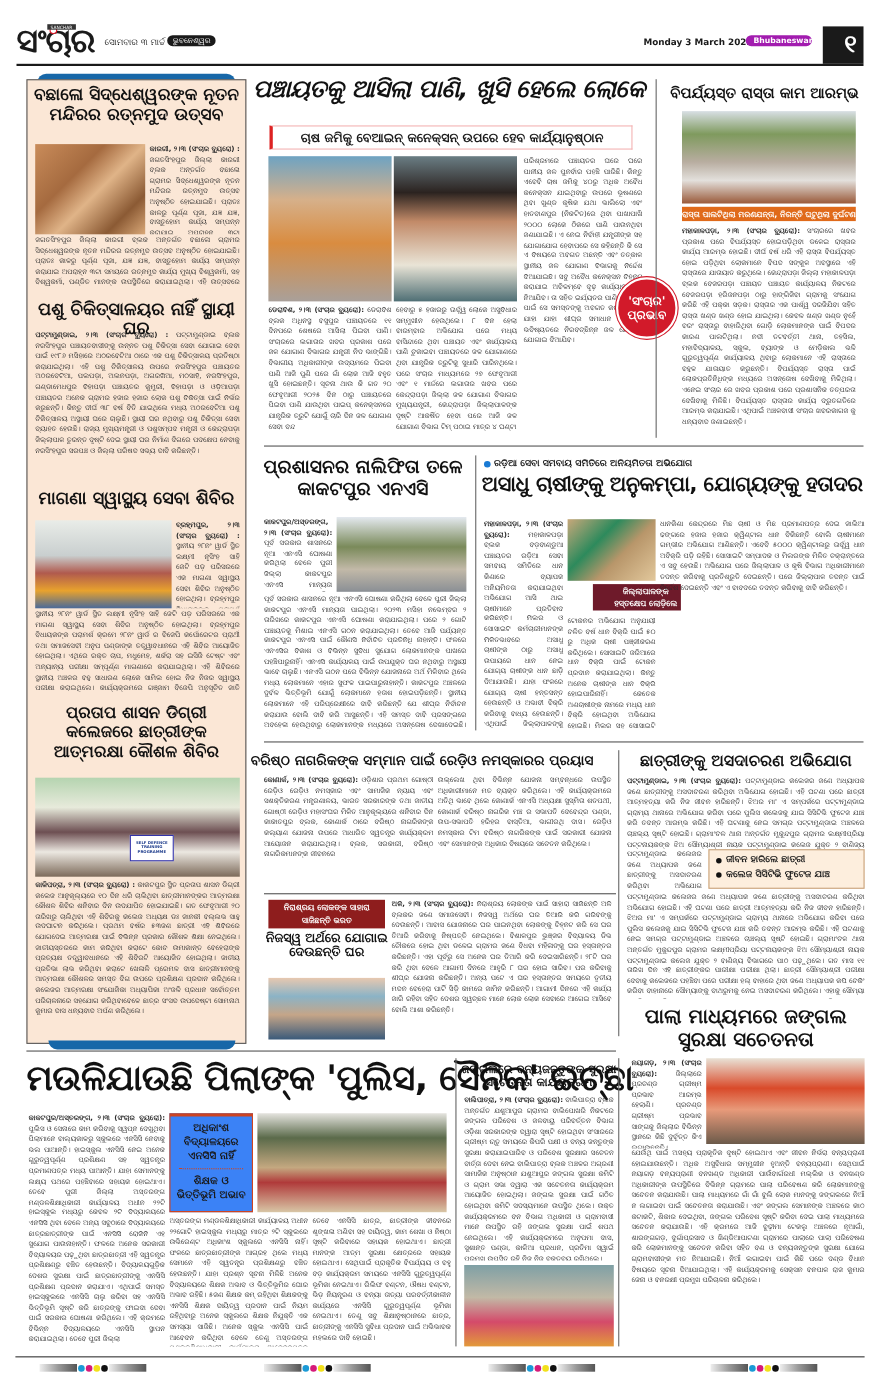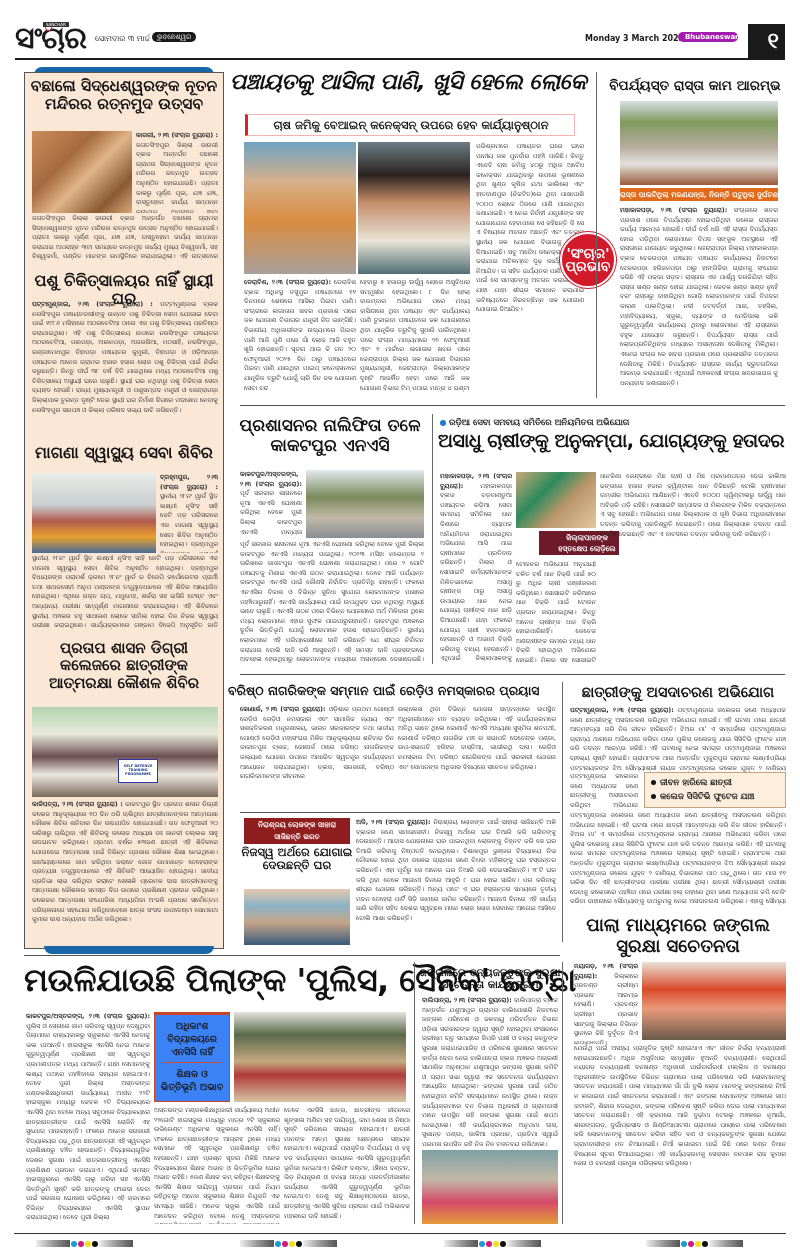--- a/index.html
+++ b/index.html
@@ -99,21 +99,21 @@
 </div>
 <div class="abs body" style="left:32px;top:800px;width:186px;height:132px;"><span class="dl">କାଳିପତ୍ରା, ୨।୩ (ସଂଚାର ବ୍ୟୁରୋ) :</span> <span>କାକଟପୁର ସ୍ଥିତ ପ୍ରତାପ ଶାସନ ଡିଗ୍ରୀ କଲେଜ ଆନୁକୂଲ୍ୟରେ ୧୦ ଦିନ ଧରି ଚାଲିଥିବା ଛାତ୍ରୀମାନଙ୍କର ଆତ୍ମରକ୍ଷା କୌଶଳ ଶିବିର ଶନିବାର ଦିନ ଉଦଯାପିତ ହୋଇଯାଇଛି। ଗତ ଫେବୃଆରୀ ୨୦ ତାରିଖରୁ ଚାଲିଥିବା ଏହି ଶିବିରକୁ କଲେଜ ଅଧ୍ୟକ୍ଷ ଡଃ ଜାନକୀ ବଲ୍ଲଭ ସାହୁ ଉଦଘାଟନ କରିଥିଲେ। ପ୍ରଥମ ବର୍ଷର ୫୩ଜଣ ଛାତ୍ରୀ ଏହି ଶିବିରରେ ଯୋଗଦେଇ ଆତ୍ମରକ୍ଷା ପାଇଁ ବିଭିନ୍ନ ପ୍ରକାର କୌଶଳ ଶିକ୍ଷା ନେଇଥିଲେ। ଜାତୀୟସ୍ତରରେ କାମ କରିଥିବା କରାଟେ କୋଚ ଉମାକାନ୍ତ ବେହେରାଙ୍କ ପ୍ରତ୍ୟକ୍ଷ ତତ୍ତ୍ୱାବଧାନରେ ଏହି ଶିବିରଟି ଆୟୋଜିତ ହୋଇଥିଲା। ଜାତୀୟ ପ୍ରତିଭା ଲାଭ କରିଥିବା କରାଟେ ଖେଳାଳି ପ୍ରେମଳ ଦାସ ଛାତ୍ରୀମାନଙ୍କୁ ଆତ୍ମରକ୍ଷା କୌଶଳର ସମସ୍ତ ଦିଗ ଉପରେ ପ୍ରଶିକ୍ଷଣ ପ୍ରଦାନ କରିଥିଲେ। କଲେଜର ଆତ୍ମରକ୍ଷା ସଂଯୋଜିକା ଅଧ୍ୟାପିକା ଅଂଜଳି ପ୍ରଧାନ ସର୍ବୋତ୍ତମ ପରିଚାଳନାରେ ସହଯୋଗ କରିଥିବାବେଳେ ଛାତ୍ର ସଂସଦ ଉପଦେଷ୍ଟା ସୋମନାଥ କୁମାର ଦାସ ଧନ୍ୟବାଦ ଅର୍ପଣ କରିଥିଲେ।</span></div>
 
 <div class="abs hl" style="left:228px;top:69px;width:360px;font-size:22px;white-space:nowrap;letter-spacing:-0.5px;font-style:italic;">ପଞ୍ଚାୟତକୁ ଆସିଲା ପାଣି, ଖୁସି ହେଲେ ଲୋକେ</div>
 <div class="abs red-bar" style="left:245px;top:114px;width:330px;height:22px;font-size:11.5px;line-height:20px;">ଚାଷ ଜମିକୁ ବେଆଇନ୍ କନେକ୍ସନ୍ ଉପରେ ହେବ କାର୍ଯ୍ୟାନୁଷ୍ଠାନ</div>
 <div class="abs photo ph-man1" style="left:244px;top:142px;width:112px;height:132px;"></div>
 <div class="abs photo ph-man2" style="left:358px;top:142px;width:112px;height:132px;"></div>
 <div class="abs body" style="left:244px;top:278px;width:112px;height:118px;"><span class="dl">ଡେରାବିଶ, ୨।୩ (ସଂଚାର ବ୍ୟୁରୋ):</span> <span>ଡେରାବିଶ ବ୍ଲକ ଅଧିନସ୍ଥ ବସୁପୁର ପଞ୍ଚାୟତରେ ୧୧ ଦିନପରେ ଶେଷରେ ଆସିଲା ପିଇବା ପାଣି। ସଂଚାରରେ ଲଗାତାର ଖବର ପ୍ରକାଶ ପରେ ଜଳ ଯୋଗାଣ ବିଭାଗର ଯନ୍ତ୍ରୀ ନିଦ ଭାଙ୍ଗିଛି। ବିଭାଗୀୟ ଅଧିକାରୀଙ୍କ ଉଦ୍ୟମରେ ପିଇବା ପାଣି ଆଜି ପୁଣି ପରେ ଗାଁ ଲୋକ ଆଜି ବହୁତ ଖୁସି ହୋଇଛନ୍ତି। ସୂଚନା ଥାଉ କି ଗତ ୨୦ ଫେବୃଆରୀ ୨୦୨୫ ଦିନ ଠାରୁ ପଞ୍ଚାୟତରେ ପିଇବା ପାଣି ଯାଉଥିବା ପାଇପ୍ କନେକ୍ସନରେ ଯାନ୍ତ୍ରିକ ତ୍ରୁଟି ଯୋଗୁଁ ଚାରି ଦିନ ଜଳ ଯୋଗାଣ ସେବା ବନ୍ଦ</span></div>
 <div class="abs body" style="left:360px;top:278px;width:110px;height:118px;">ହେବାରୁ ୫ ହଜାରରୁ ଊର୍ଦ୍ଧ୍ୱ ଲୋକେ ଅସୁବିଧାର ସମ୍ମୁଖୀନ ହେଉଥିଲେ। ୮ ଦିନ ହେଲା ବାରମ୍ବାର ଅଭିଯୋଗ ପରେ ମଧ୍ୟ ବାସିନ୍ଦାରେ ଥିବା ପଞ୍ଚାୟତ ଏବଂ କାର୍ଯ୍ୟାଳୟ ପାଣି ଚୁକାଇବା ପଞ୍ଚାୟତରେ ଜଳ ଯୋଗାଣରେ ଥିବା ଯାନ୍ତ୍ରିକ ତ୍ରୁଟିକୁ ସୁଧାରି ପାରିନଥିଲେ। ପରେ ସଂଚାର ମାଧ୍ୟମରେ ୨୭ ଫେବୃଆରୀ ଏବଂ ୧ ମାର୍ଚ୍ଚରେ ଲଗାତାର ଖବର ପରେ କେନ୍ଦ୍ରାପଡ଼ା ଜିଲ୍ଲା ଜଳ ଯୋଗାଣ ବିଭାଗର ମୁଖ୍ୟଯନ୍ତ୍ରୀ, କେନ୍ଦ୍ରାପଡ଼ା ଜିଲ୍ଲାପାଳଙ୍କ ଦୃଷ୍ଟି ଆକର୍ଷିତ ହେବା ପରେ ଆଜି ଜଳ ଯୋଗାଣ ବିଭାଗ ଟିମ୍ ପଠାଇ ମାତ୍ର ୪ ଘଣ୍ଟା</div>
 <div class="abs body" style="left:476px;top:142px;width:108px;height:254px;">ପରିଶ୍ରମରେ ପଞ୍ଚାୟତର ଘରେ ଘରେ ପାନୀୟ ଜଳ ପୁନର୍ବାର ପହଞ୍ଚି ପାରିଛି। କିନ୍ତୁ ଏବେବି ଚାଷ ଜମିକୁ ୪୦ରୁ ଅଧିକ ଅବୈଧ କନେକ୍ସନ ଯାଇଥିବାରୁ ଉପରେ ଭୂଷଣରେ ଥିବା ଖୁଣ୍ଡ କୃଷିକ ଯଥା ଭାଲିଲୋ ଏବଂ ହାତବାଣପୁର (ନିକଟିତ)ରେ ଥିବା ପାଖାପାଖି ୨୦୦୦ ଲୋକେ ଠିକରେ ପାଣି ପାଉନଥିବା ଜଣାଯାଇଛି। ଏ ନେଇ ନିର୍ବାହୀ ଯନ୍ତ୍ରୀଙ୍କ ସହ ଯୋଗାଯୋଗ ହେବାପରେ ସେ କହିଛନ୍ତି କି ସେ ଏ ବିଷୟରେ ଅବଗତ ଅଛନ୍ତି ଏବଂ ତତ୍କାଳ ସ୍ଥାନୀୟ ଜଳ ଯୋଗାଣ ବିଭାଗକୁ ନିର୍ଦ୍ଦେଶ ଦିଆଯାଇଛି। ସବୁ ଅବୈଧ କନେକ୍ସନ ଚିହ୍ନଟ କରାଯାଇ ଅବିଳମ୍ବେ ଦୃଢ଼ କାର୍ଯ୍ୟାନୁଷ୍ଠାନ ନିଆଯିବ। ତା ସହିତ ଇର୍ଯ୍ୟତର ପାଣି ଯୋଗାଣ ପାଇଁ ସେ ସମସ୍ତଙ୍କୁ ଅବଗତ କରାଇଛନ୍ତି। ଯାହା ଯାହା ଶୀଘ୍ର ସମାଧାନ କରାଯାଇ ଭବିଷ୍ୟତରେ ନିରବଚ୍ଛିନ୍ନ ଜଳ ଯୋଗାଣ ଯୋଗାଇ ଦିଆଯିବ।</div>
-<div class="abs impact" style="left:560px;top:232px;width:56px;height:56px;font-size:14px;line-height:13px;padding-top:13px;">
+<div class="abs impact" style="left:560px;top:252px;width:56px;height:56px;font-size:11px;line-height:13px;padding-top:13px;">
   <div>'ସଂଚାର'</div>
   <div>ପ୍ରଭାବ</div>
 </div>
 
 <div class="abs rule-v" style="left:596px;top:72px;height:326px;"></div>
 
 <div class="abs hl" style="left:600px;top:78px;width:190px;font-size:13.5px;white-space:nowrap;">ବିପର୍ଯ୍ୟସ୍ତ ରାସ୍ତା କାମ ଆରମ୍ଭ</div>
 <div class="abs photo ph-road" style="left:620px;top:101px;width:158px;height:84px;"></div>
 <div class="abs orange-cap" style="left:620px;top:188px;width:158px;height:13px;font-size:7.2px;line-height:13px;white-space:nowrap;overflow:hidden;">ରାସ୍ତା ପାଲଟିଥିଲା ମରଣଯନ୍ତା, ନିରନ୍ତି ଘଟୁଥିଲା ଦୁର୍ଘଟଣା</div>
 <div class="abs body" style="left:620px;top:206px;width:158px;height:192px;"><span class="dl">ମହାକାଳପଡ଼ା, ୨।୩ (ସଂଚାର ବ୍ୟୁରୋ):</span> <span>ସଂଚାରରେ ଖବର ପ୍ରକାଶ ପରେ ବିପର୍ଯ୍ୟସ୍ତ ହୋଇପଡ଼ିଥିବା ଡଳେଇ ରାସ୍ତାର କାର୍ଯ୍ୟ ଆରମ୍ଭ ହୋଇଛି। ଦୀର୍ଘ ବର୍ଷ ଧରି ଏହି ରାସ୍ତା ବିପର୍ଯ୍ୟସ୍ତ ହୋଇ ପଡ଼ିଥିବା ଲୋକମାନେ ବିପଦ ସଙ୍କୁଳ ଅବସ୍ଥାରେ ଏହି ରାସ୍ତାରେ ଯାତାୟାତ କରୁଥିଲେ। କେନ୍ଦ୍ରାପଡ଼ା ଜିଲ୍ଲା ମହାକାଳପଡ଼ା ବ୍ଲକ ବେଜରପଡ଼ା ପଞ୍ଚାୟତ ପଞ୍ଚାୟତ କାର୍ଯ୍ୟାଳୟ ନିକଟରେ ବେଜରପଡ଼ା ହରିଜନପଡ଼ା ଠାରୁ ହାଙ୍ଗିଜିବା ଗ୍ରାମକୁ ସଂଯୋଗ କରିଛି ଏହି ପକ୍କା ସଡ଼କ। ରାସ୍ତାର ଏକ ପାର୍ଶ୍ୱ ଦରଜିଯିବା ସହିତ ରାସ୍ତା ଖଣ୍ଡ ଖଣ୍ଡ ହୋଇ ଯାଇଥିଲା। କେବଳ ଖଣ୍ଡ ଖଣ୍ଡ ନୁହେଁ ବରଂ ରାସ୍ତାରୁ ବାହାରିଥିବା ଗୋଡ଼ି ଲୋକମାନଙ୍କ ପାଇଁ ବିପଦର କାରଣ ପାଲଟିଥିଲା। ନଦୀ ତଟବର୍ତ୍ତୀ ଥାନା, ତହସିଲ, ମହାବିଦ୍ୟାଳୟ, ସ୍କୁଲ, ବ୍ୟାଙ୍କ ଓ ମେଡ଼ିକାଲ ଭଳି ଗୁରୁତ୍ୱପୂର୍ଣ୍ଣ କାର୍ଯ୍ୟାଳୟ ଥିବାରୁ ଲୋକମାନେ ଏହି ରାସ୍ତାରେ ବହୁଳ ଯାତାୟାତ କରୁଛନ୍ତି। ବିପର୍ଯ୍ୟସ୍ତ ରାସ୍ତା ପାଇଁ ଲୋକପ୍ରତିନିଧିଙ୍କ ମଧ୍ୟରେ ଅସନ୍ତୋଷ ଦେଖିବାକୁ ମିଳିଥିଲା। ଏନେଇ ସଂଚାର ରେ ଖବର ପ୍ରକାଶ ପରେ ପ୍ରଶାସନିକ ତତ୍ପରତା ଦେଖିବାକୁ ମିଳିଛି। ବିପର୍ଯ୍ୟସ୍ତ ରାସ୍ତାର କାର୍ଯ୍ୟ ଦ୍ରୁତଗତିରେ ଆରମ୍ଭ କରାଯାଇଛି। ଏଥିପାଇଁ ଅଞ୍ଚଳବାସୀ ସଂଚାର ଖବରକାଗଜ କୁ ଧନ୍ୟବାଦ ଜଣାଇଛନ୍ତି।</span></div>

